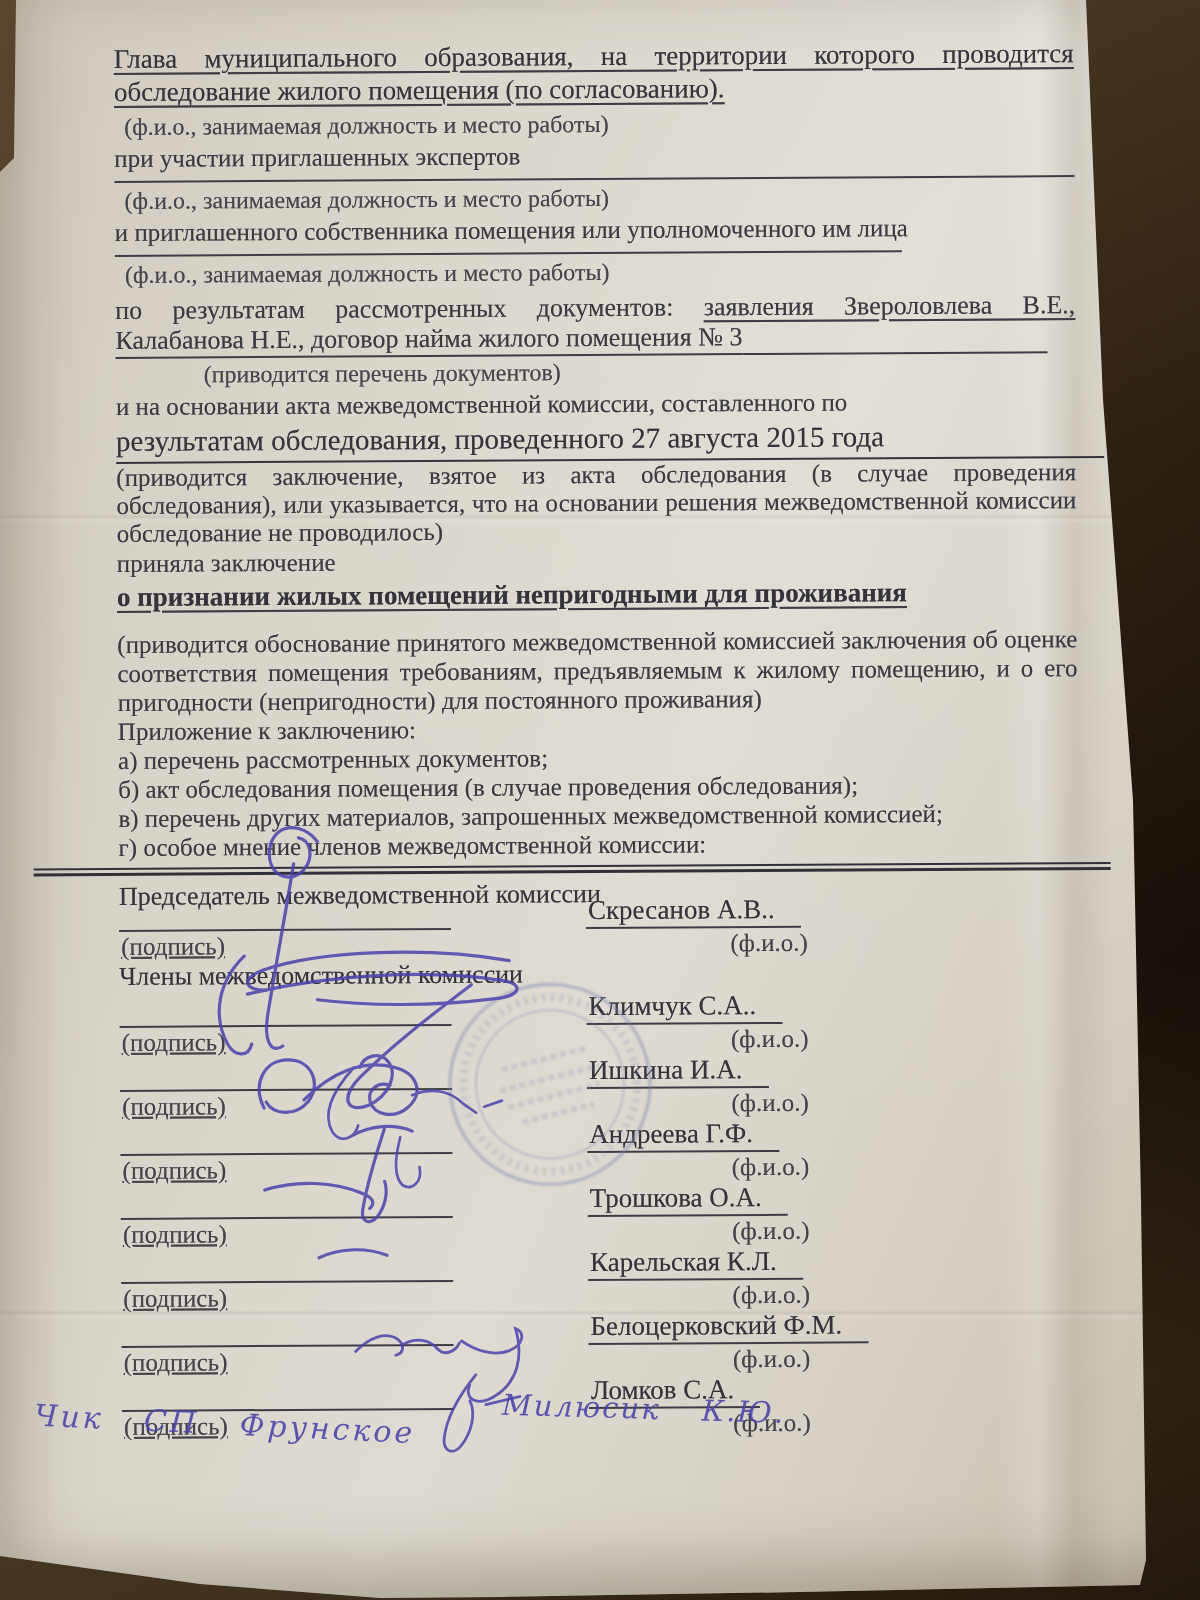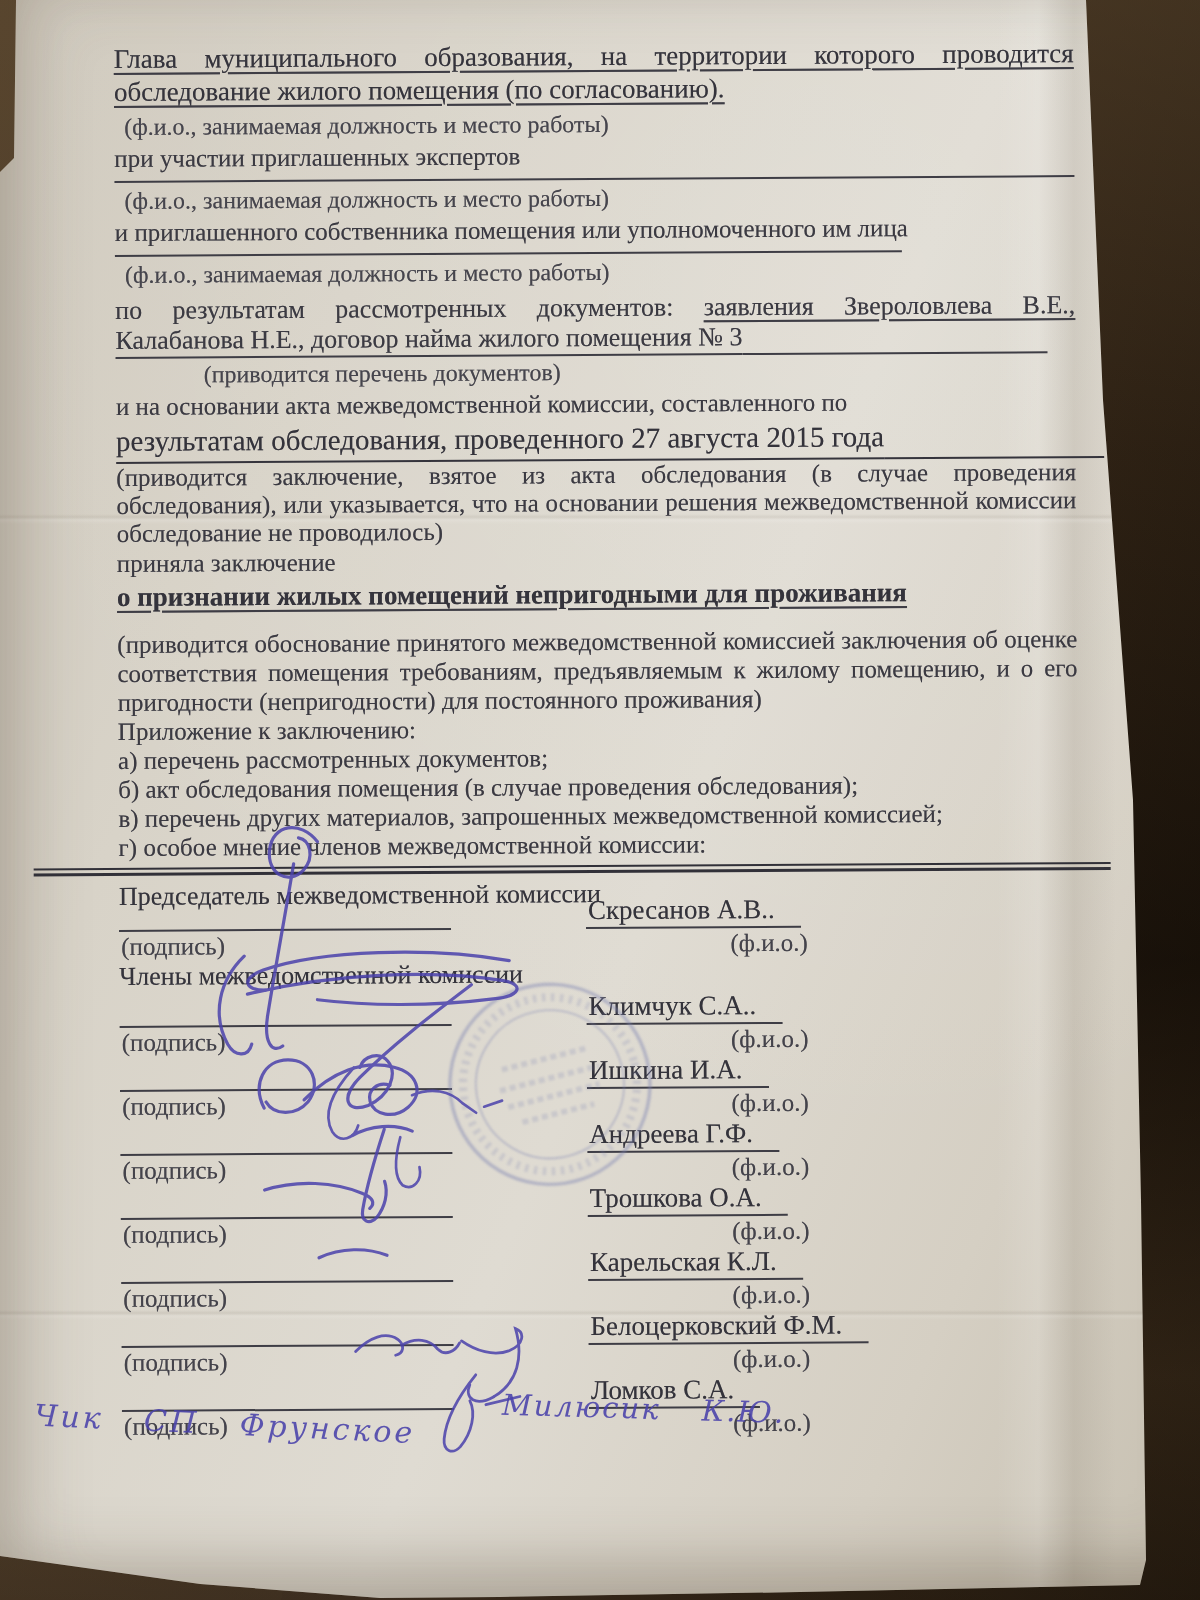--- a/index.html
+++ b/index.html
@@ -53,21 +53,21 @@
   .just.first{margin-top:16px;}
   .app-item{font-size:25px;line-height:29px;}
   .rule{height:3px;border-top:2px solid #313038;border-bottom:3px solid #313038;margin:6px -32px 0 -85px;}
   .sec-title{font-size:26px;line-height:30px;margin-top:6px;color:#35343c;}
   .sig-row{display:flex;align-items:flex-end;height:36px;}
   .sig-row.chair{height:20px;}
   .sig-blank{width:332px;border-bottom:2px solid #3e3d45;height:100%;}
   .sig-name{margin-left:135px;font-size:27px;line-height:30px;border-bottom:2px solid #3e3d45;
             padding:0 26px 2px 2px;white-space:nowrap;color:#34333b;}
   .sig-labels{position:relative;height:28px;font-size:25px;color:#44434b;}
-  .sig-labels .lab1{position:absolute;left:2px;top:1px;}
+  .sig-labels .lab1{position:absolute;left:2px;top:1px;text-decoration:underline;}
   .sig-labels .lab2{position:absolute;left:500px;width:300px;text-align:center;top:1px;}
   .hand{position:absolute;font-family:"DejaVu Serif","Liberation Serif",serif;font-style:italic;
         color:#4a42ab;opacity:.88;text-shadow:none;}
   .hand.left{left:30px;top:1404px;font-size:30px;letter-spacing:3px;word-spacing:28px;transform:rotate(3deg);}
   .hand.right{left:498px;top:1392px;font-size:29px;letter-spacing:2px;word-spacing:30px;transform:rotate(2deg);}
   svg.ink{position:absolute;inset:0;pointer-events:none;}
 </style>
 </head>
 <body>
 

